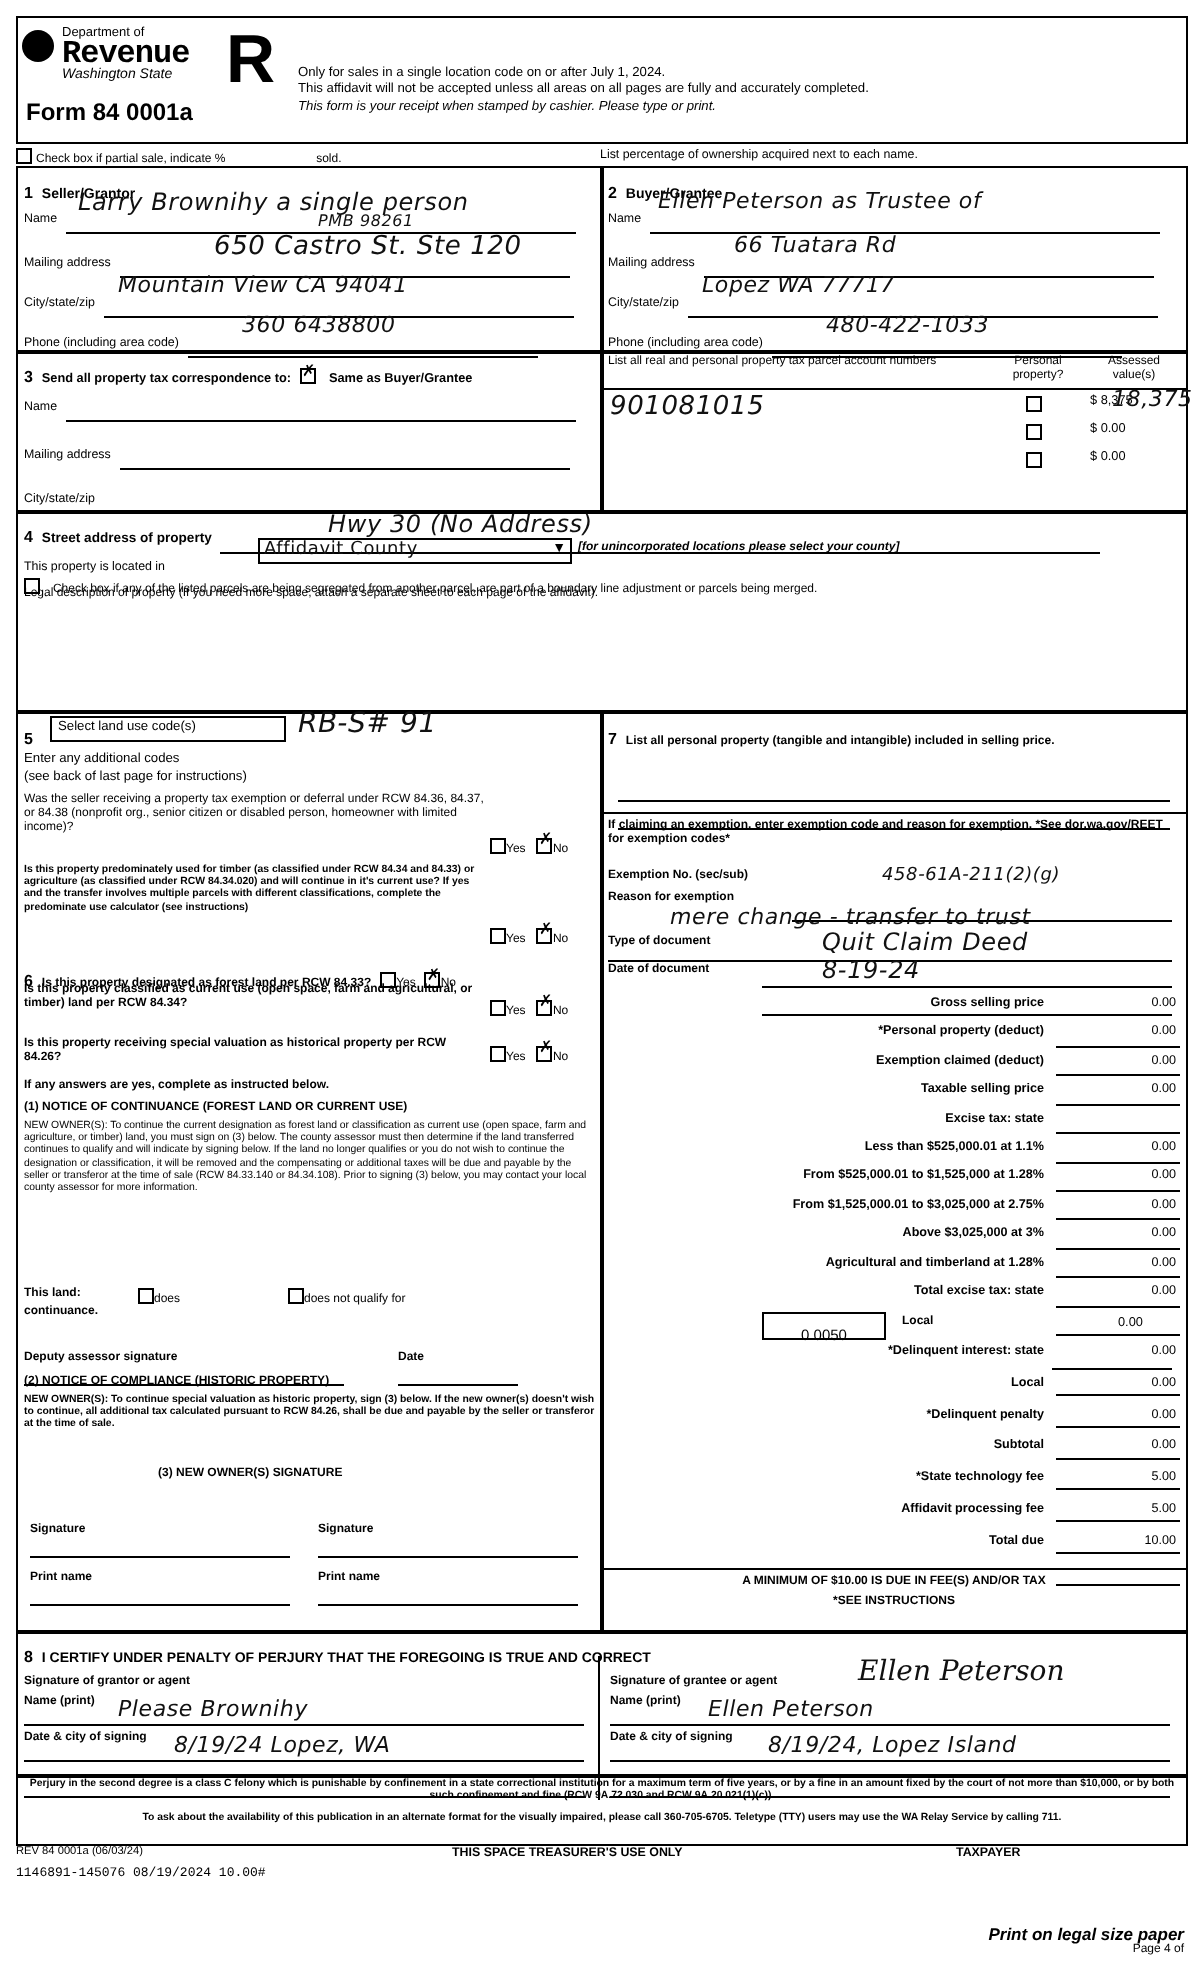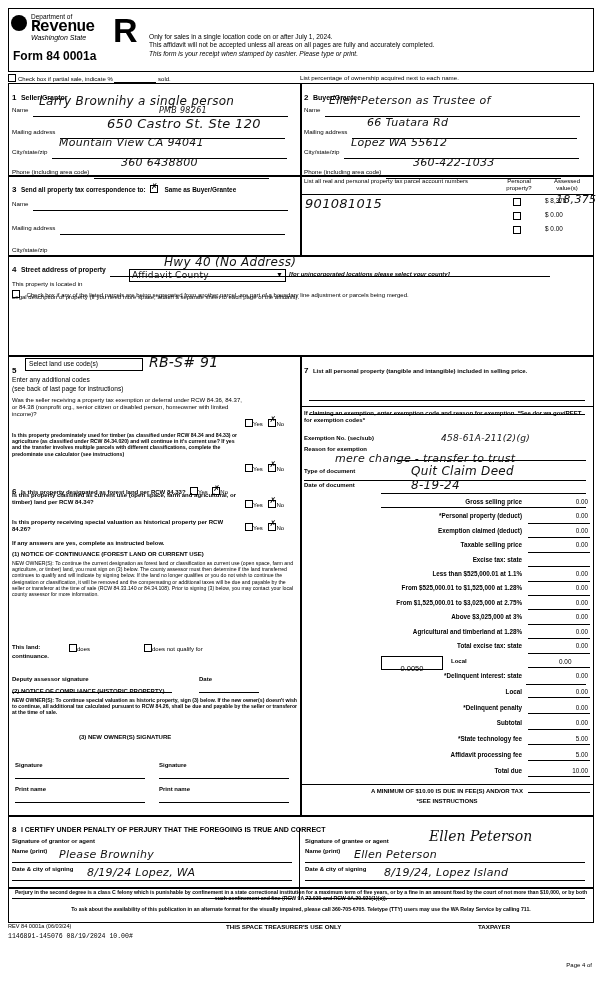--- a/index.html
+++ b/index.html
@@ -103,26 +103,26 @@
     <div class="hw" style="position:absolute;left:28px;top:10px;font-size:11px;">Ellen Peterson as Trustee of</div>
     <div style="position:absolute;left:3px;top:36px;">
       <span class="lbl">Mailing address</span>
       <span style="display:inline-block;width:225px;border-bottom:1px solid #000;">&nbsp;</span>
     </div>
     <div class="hw" style="position:absolute;left:66px;top:32px;font-size:11px;">66 Tuatara Rd</div>
     <div style="position:absolute;left:3px;top:56px;">
       <span class="lbl">City/state/zip</span>
       <span style="display:inline-block;width:235px;border-bottom:1px solid #000;">&nbsp;</span>
     </div>
-    <div class="hw" style="position:absolute;left:50px;top:52px;font-size:11px;">Lopez  WA  55612</div>
+    <div class="hw" style="position:absolute;left:50px;top:52px;font-size:11px;">Lopez  WA  77717</div>
     <div style="position:absolute;left:3px;top:76px;">
       <span class="lbl">Phone (including area code)</span>
       <span style="display:inline-block;width:175px;border-bottom:1px solid #000;">&nbsp;</span>
     </div>
-    <div class="hw" style="position:absolute;left:112px;top:72px;font-size:11px;">360-422-1033</div>
+    <div class="hw" style="position:absolute;left:112px;top:72px;font-size:11px;">480-422-1033</div>
   </div>
 
   <div class="box" style="left:8px;top:175px;width:292px;height:80px;">
     <div style="position:absolute;left:3px;top:2px;">
       <span class="num">3</span>
       <span class="b" style="font-size:6.4px;">Send all property tax correspondence to:</span>
       <span class="cb chk"></span>
       <span class="b" style="font-size:6.4px;">Same as Buyer/Grantee</span>
     </div>
     <div style="position:absolute;left:3px;top:16px;">
@@ -155,21 +155,21 @@
     <div style="position:absolute;left:244px;top:49px;font-size:6.4px;">$ 0.00</div>
     <div class="hw" style="position:absolute;left:255px;top:17px;font-size:11px;">18,375</div>
   </div>
 
   <div class="box" style="left:8px;top:255px;width:584px;height:100px;">
     <div style="position:absolute;left:3px;top:2px;">
       <span class="num">4</span>
       <span class="b" style="font-size:6.8px;">Street address of property</span>
       <span style="display:inline-block;width:440px;border-bottom:1px solid #000;">&nbsp;</span>
     </div>
-    <div class="hw" style="position:absolute;left:155px;top:-1px;font-size:12px;">Hwy 40   (No Address)</div>
+    <div class="hw" style="position:absolute;left:155px;top:-1px;font-size:12px;">Hwy 30   (No Address)</div>
 
     <div style="position:absolute;left:3px;top:16px;">
       <span class="lbl">This property is located in</span>
     </div>
     <div style="position:absolute;left:120px;top:13px;width:155px;height:11px;border:1px solid #000;">
       <span class="hw" style="position:absolute;left:2px;top:0px;font-size:9px;font-style:normal;">Affidavit County</span>
       <span style="position:absolute;right:2px;top:1px;font-size:7px;">▼</span>
     </div>
     <div style="position:absolute;left:280px;top:15px;font-size:6px;font-weight:bold;font-style:italic;">[for unincorporated locations please select your county]</div>
 
@@ -427,16 +427,17 @@
     <div style="position:absolute;left:3px;top:18px;width:578px;text-align:center;" class="tiny b">To ask about the availability of this publication in an alternate format for the visually impaired, please call 360-705-6705. Teletype (TTY) users may use the WA Relay Service by calling 711.</div>
   </div>
 
   <div style="position:absolute;left:8px;top:923px;width:584px;">
     <span style="position:absolute;left:0;top:0;font-size:5.6px;">REV 84 0001a (06/03/24)</span>
     <span style="position:absolute;left:218px;top:0;font-size:6.2px;font-weight:bold;">THIS SPACE TREASURER'S USE ONLY</span>
     <span style="position:absolute;left:470px;top:0;font-size:6.2px;font-weight:bold;">TAXPAYER</span>
     <span style="position:absolute;left:0;top:10px;font-size:6.5px;font-family:'Liberation Mono',monospace;">1146891-145076  08/19/2024  10.00#</span>
   </div>
   <div style="position:absolute;left:8px;top:962px;width:584px;text-align:right;">
+    <div style="font-size:8.5px;font-weight:bold;font-style:italic;">Print on legal size paper</div>
     <div style="font-size:6px;">Page 4 of</div>
   </div>
 
 </div>
 
 </body></html>

